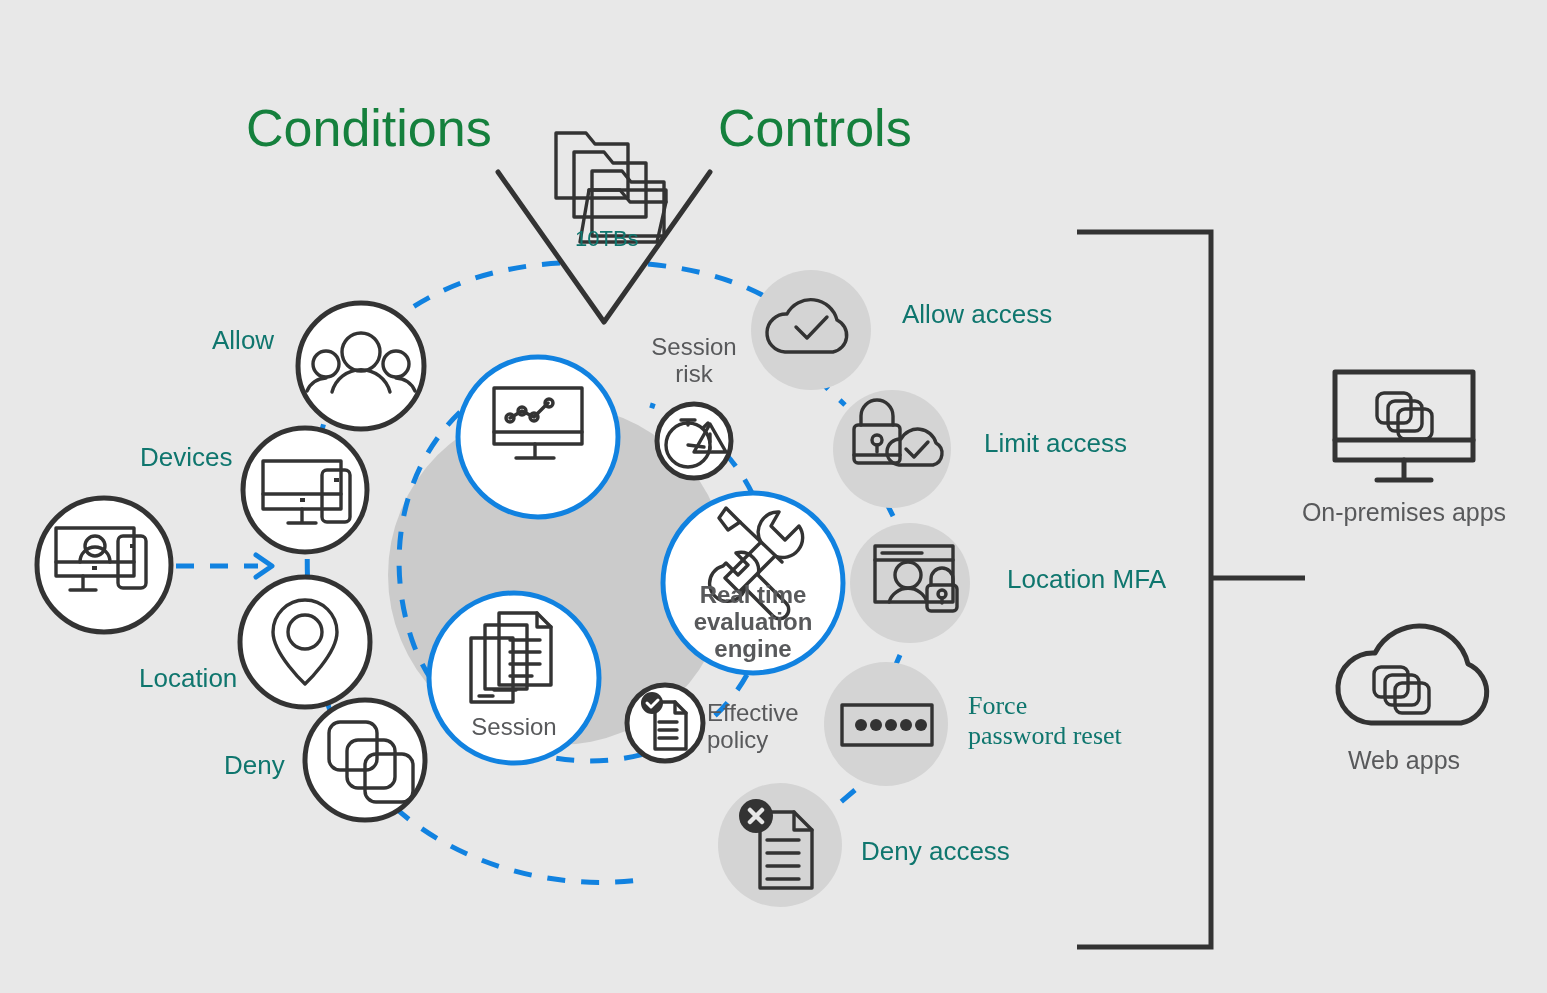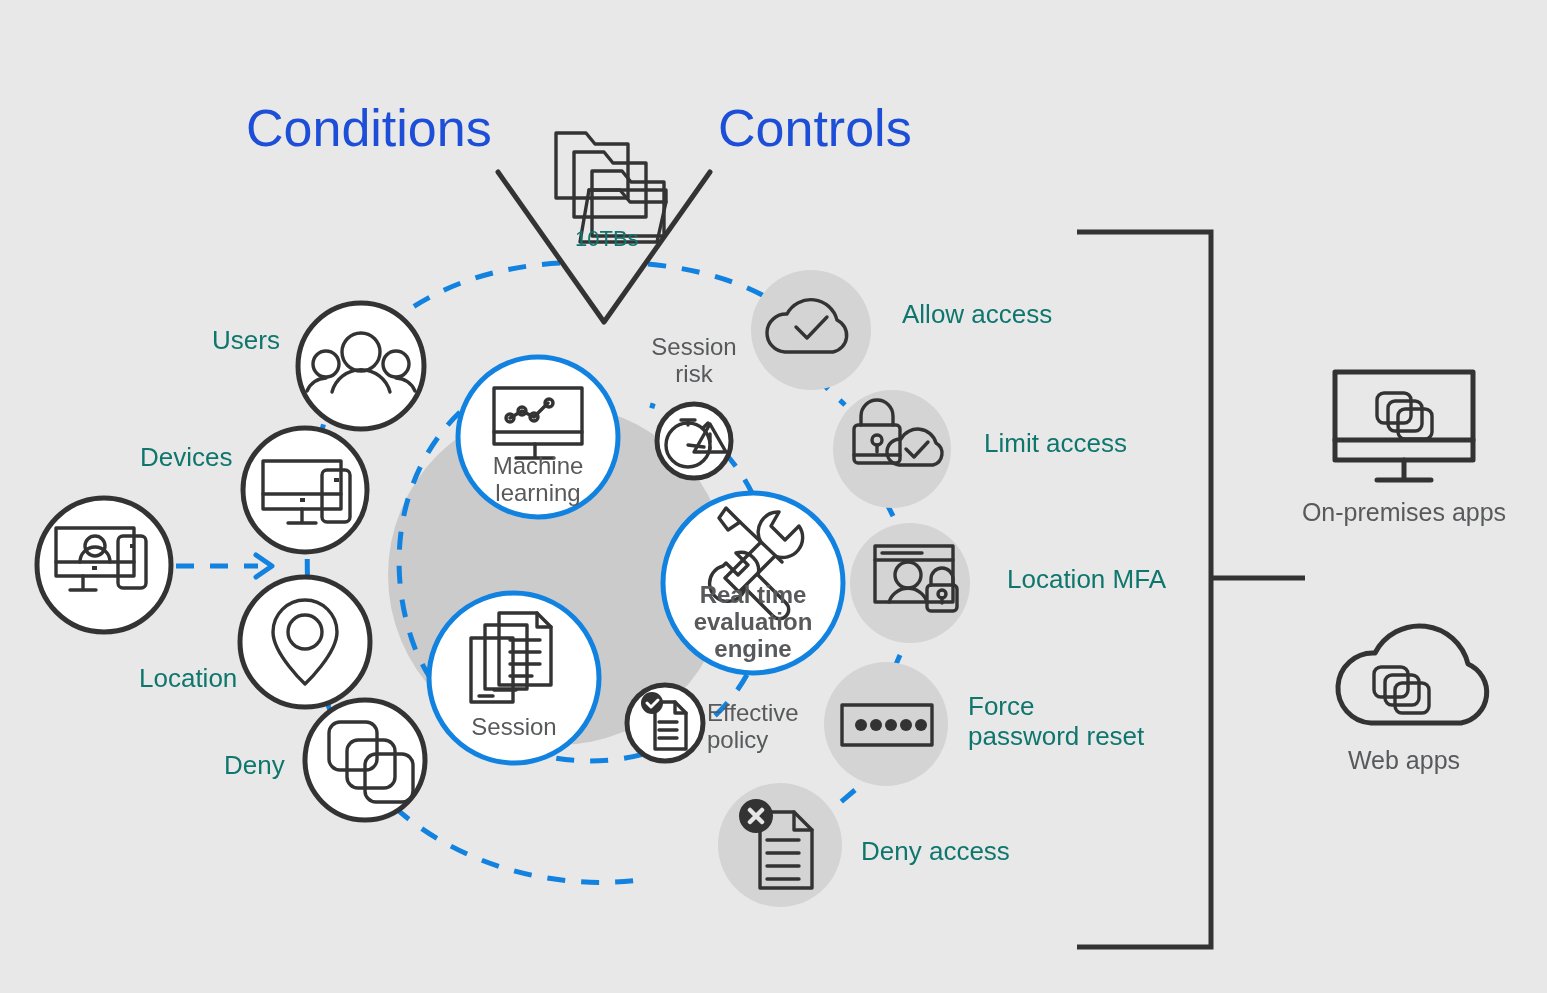--- a/index.html
+++ b/index.html
@@ -6,21 +6,21 @@
   body{
     width:1547px;height:993px;
     background:#e8e8e8;
     font-family:"Liberation Sans", sans-serif;
     overflow:hidden;
   }
   #stage{position:relative;width:1547px;height:993px;}
   svg.layer{position:absolute;left:0;top:0;width:1547px;height:993px;}
   .lbl{position:absolute;color:#0f766e;font-size:26px;line-height:30px;white-space:pre;}
   .lbl.sm{font-size:22px;line-height:26px;}
-  .title{position:absolute;color:#1d4ed8;font-size:52px;line-height:56px;white-space:pre;}
+  .title{position:absolute;color:#15803d;font-size:52px;line-height:56px;white-space:pre;}
   .cap{position:absolute;color:#58595b;font-size:25px;line-height:29px;white-space:pre;text-align:center;}
   .ctext{position:absolute;color:#58595b;font-size:24px;line-height:27px;text-align:center;white-space:pre;}
 </style>
 </head>
 <body>
 
 <div id="stage">
 
   <svg class="layer" viewBox="0 0 1547 993">
     <defs>
@@ -227,39 +227,37 @@
       <rect class="s3" x="1385" y="675" width="34" height="30" rx="7" fill="#e8e8e8"></rect>
       <rect class="s3" x="1395" y="683" width="34" height="30" rx="7" fill="#e8e8e8"></rect>
     </g>
   </svg>
 
   <div class="title" style="left:246px;top:100px;">Conditions</div>
   <div class="title" style="left:718px;top:100px;">Controls</div>
 
   <div class="lbl sm" style="left:575px;top:226px;">10TBs</div>
 
-  <div class="lbl" style="left:212px;top:325px;">Users</div>
+  <div class="lbl" style="left:212px;top:325px;">Allow</div>
   <div class="lbl" style="left:140px;top:442px;">Devices</div>
   <div class="lbl" style="left:139px;top:663px;">Location</div>
   <div class="lbl" style="left:224px;top:750px;">Deny</div>
 
-  <div class="ctext" style="left:458px;top:452px;width:160px;">Machine
-learning</div>
   <div class="ctext" style="left:434px;top:713px;width:160px;">Session</div>
   <div class="ctext" style="left:673px;top:581px;width:160px;font-weight:bold;">Real time
 evaluation
 engine</div>
   <div class="ctext" style="left:707px;top:699px;width:150px;text-align:left;">Effective
 policy</div>
   <div class="ctext" style="left:624px;top:333px;width:140px;">Session
 risk</div>
 
   <div class="lbl" style="left:902px;top:299px;">Allow access</div>
   <div class="lbl" style="left:984px;top:428px;">Limit access</div>
   <div class="lbl" style="left:1007px;top:564px;">Location MFA</div>
-  <div class="lbl" style="left:968px;top:691px;">Force
+  <div class="lbl" style="left:968px;top:691px;font-family:Liberation Serif, serif;">Force
 password reset</div>
   <div class="lbl" style="left:861px;top:836px;">Deny access</div>
 
   <div class="cap" style="left:1254px;top:498px;width:300px;">On-premises apps</div>
   <div class="cap" style="left:1254px;top:746px;width:300px;">Web apps</div>
 
 </div>
 
 </body></html>

